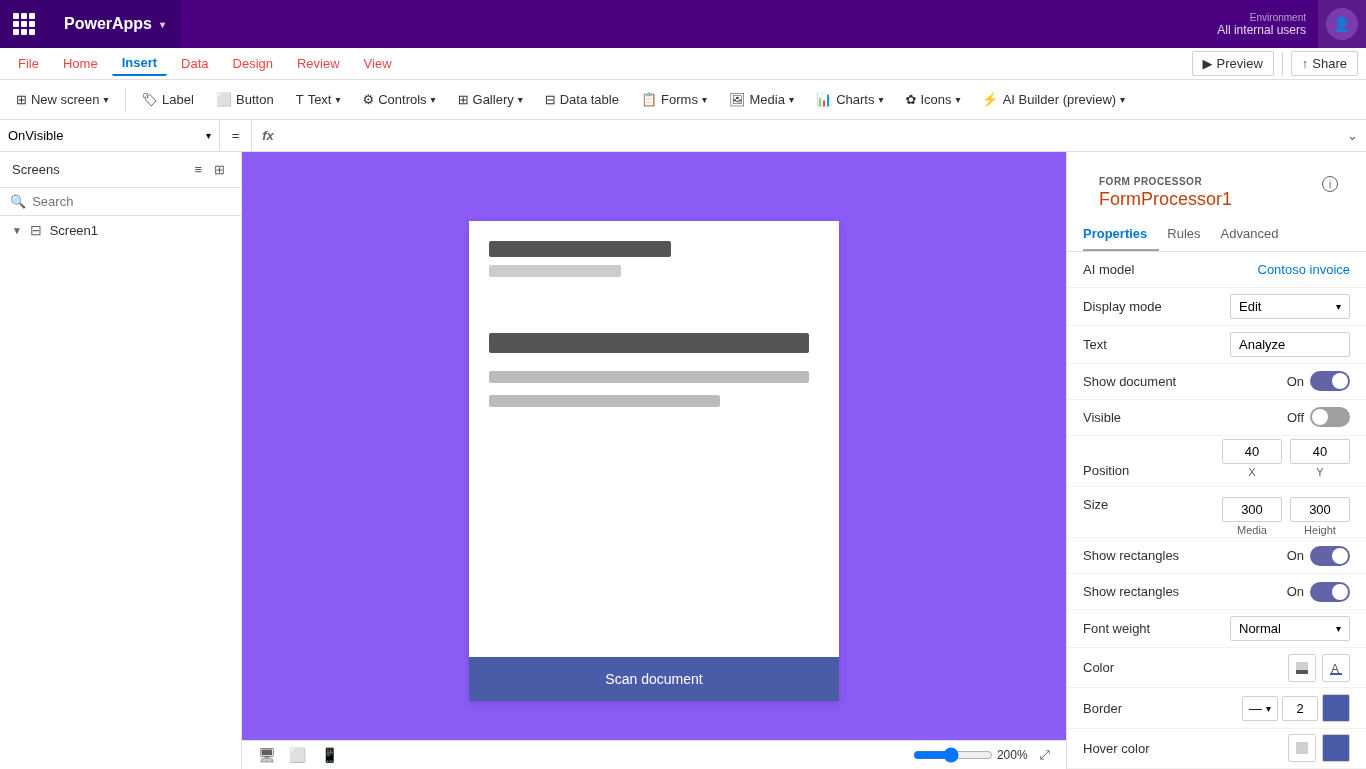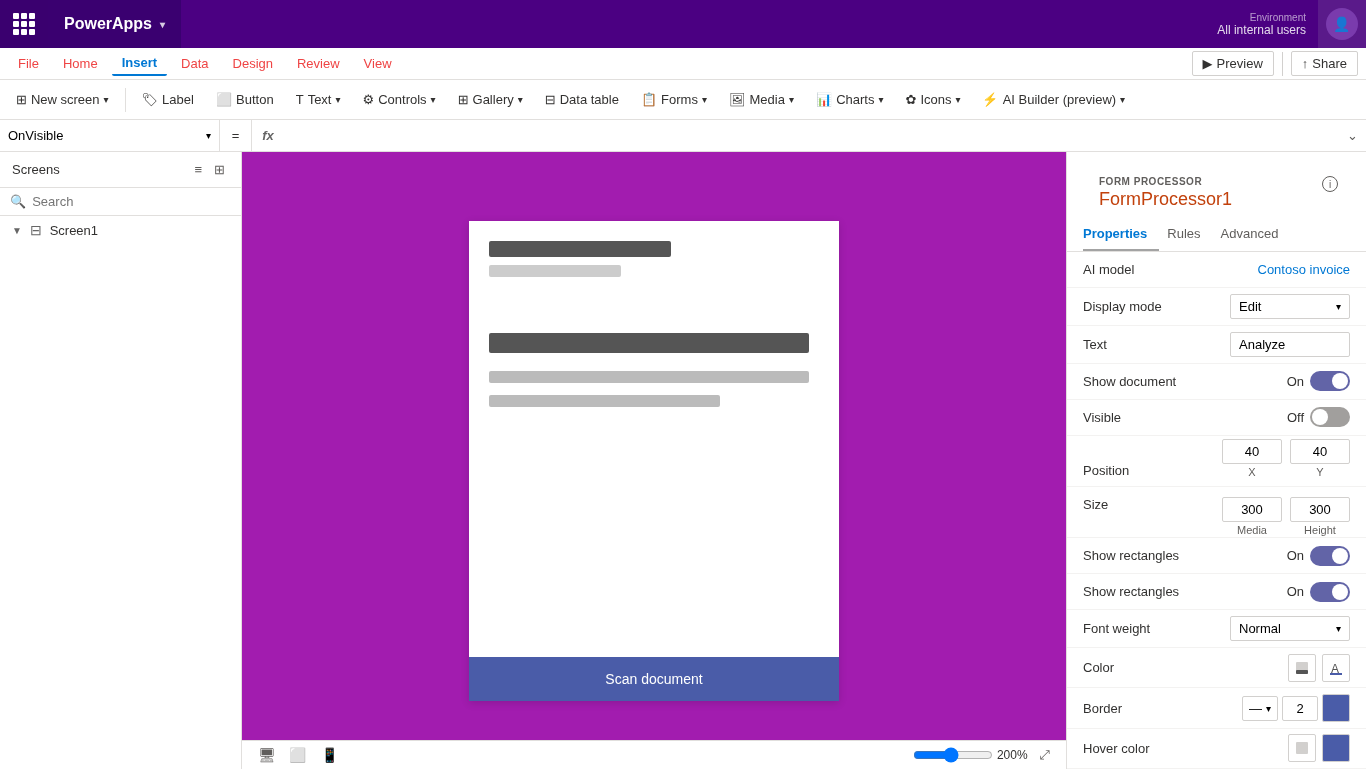--- a/index.html
+++ b/index.html
@@ -111,21 +111,21 @@
     }
     .screen-item {
       display: flex; align-items: center; padding: 6px 12px; gap: 8px;
       cursor: pointer; color: #323130; font-size: 13px;
     }
     .screen-expand { color: #666; font-size: 10px; }
     .screen-icon { color: #666; font-size: 14px; }
 
     
     .canvas-area {
-      flex: 1; background: #a21caf; position: relative; overflow: hidden;
+      flex: 1; background: #8b5cf6; position: relative; overflow: hidden;
       display: flex; align-items: center; justify-content: center;
     }
     .canvas-content {
       position: relative; width: 100%; height: 100%;
       display: flex; align-items: center; justify-content: center;
     }
     .canvas-frame {
       background: white; width: 370px; height: 480px;
       box-shadow: 0 2px 8px rgba(0,0,0,0.15); position: relative;
     }

